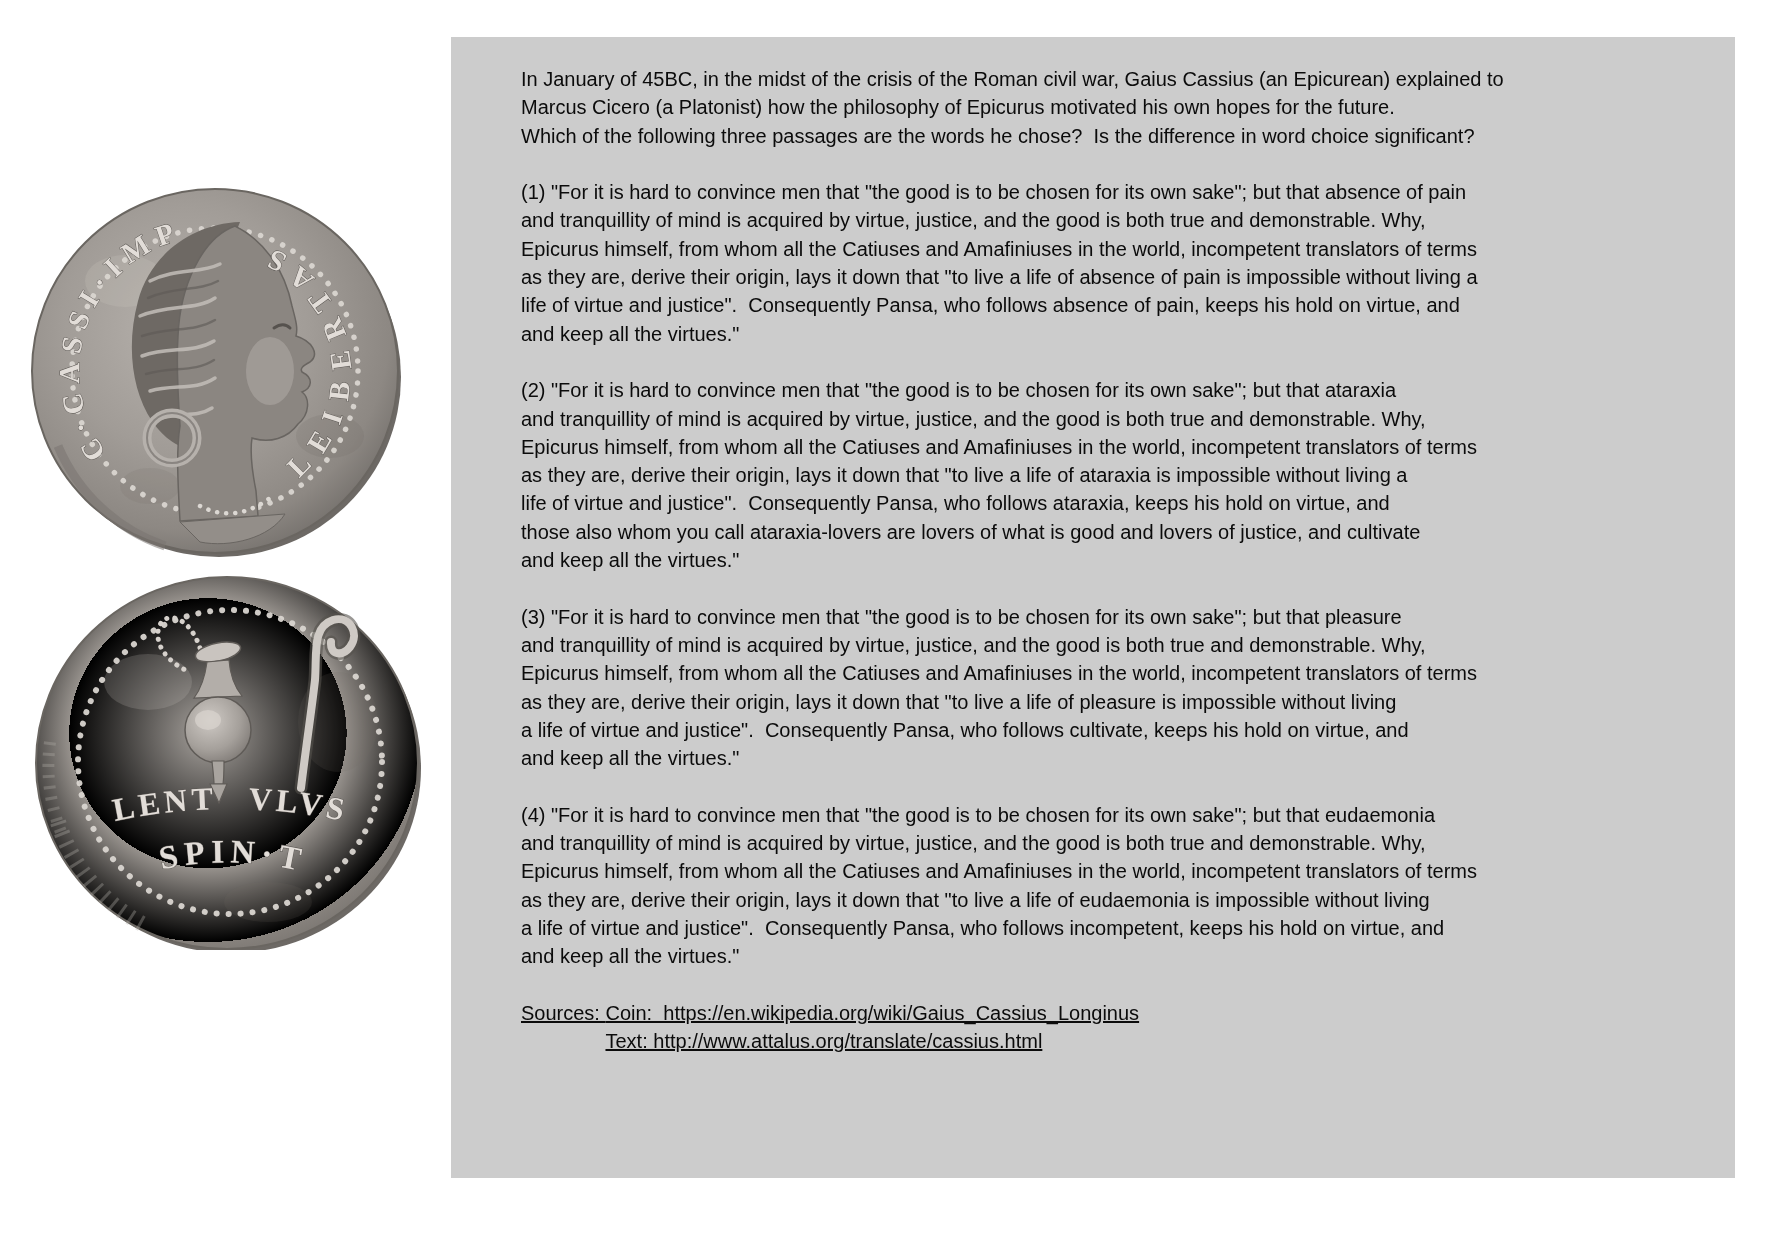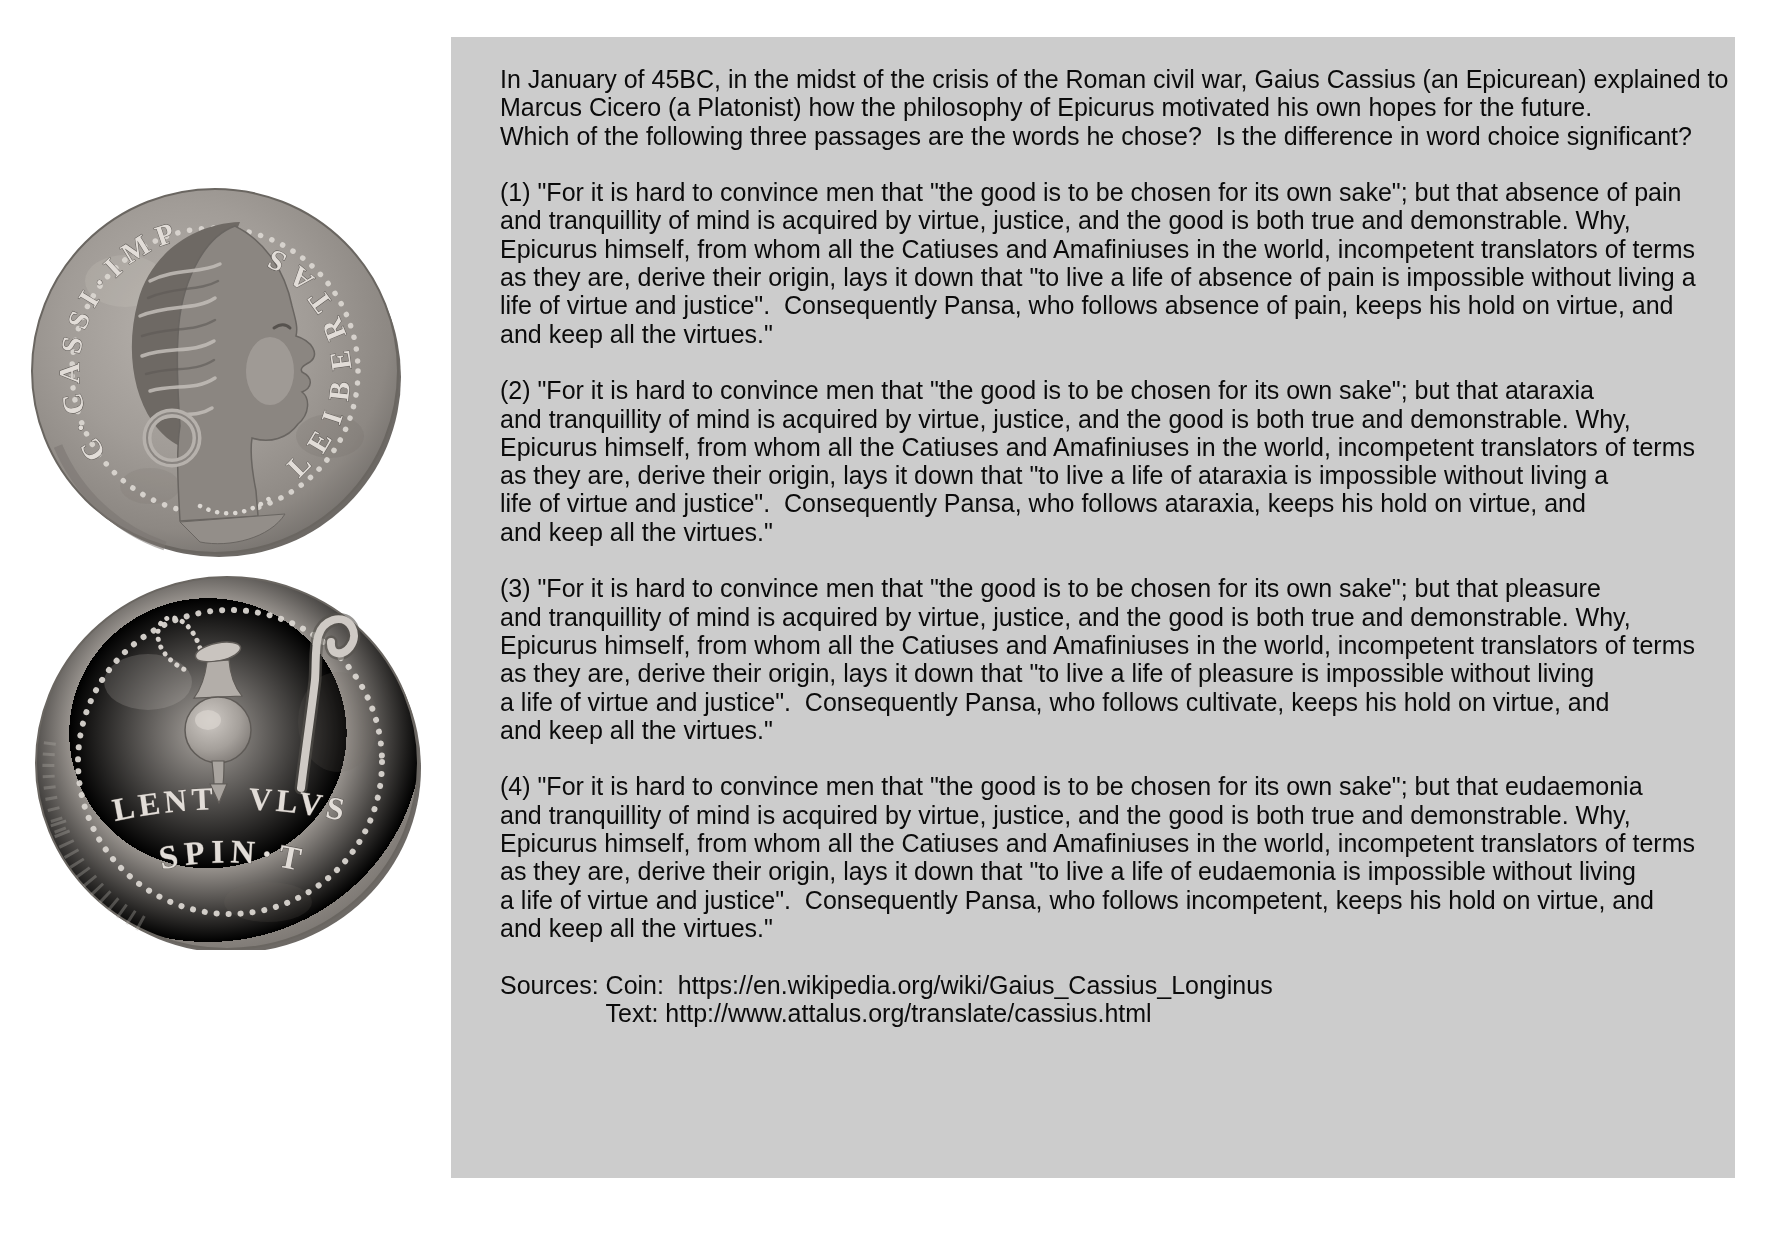--- a/index.html
+++ b/index.html
@@ -10,27 +10,27 @@
     color:#0b0b0b;
     overflow:hidden;
   }
 
   
   .panel {
     position:absolute; left:451px; top:37px;
     width:1284px; height:1141px;
     background:#cccccc;
     box-sizing:border-box;
-    padding:28px 0 0 49px;
-    font-size:25px; line-height:28.3px;
+    padding:28px 0 0 70px;
+    font-size:20px; line-height:28.3px;
   }
   .block { margin:0 0 28.3px 0; }
   .line  { white-space:pre; }
   .bold, .b { font-weight:normal; }
-  .sources { display:flex; align-items:flex-start; }
+  .sources { display:flex; align-items:flex-start;text-decoration:underline; }
 
   
   .coin { position:absolute; }
   .coin-obverse { left:30px; top:186px; width:372px; height:372px; }
   .coin-reverse { left:28px; top:572px; width:394px; height:378px; }
   .legend-text {
     font-family:"Liberation Serif","DejaVu Serif",serif;
     font-weight:bold; fill:#e2ddd8;
     paint-order:stroke; stroke:#57534f; stroke-width:0.9px;
   }
@@ -189,20 +189,21 @@
         <div class="line"><span>Epicurus himself, from whom all the Catiuses and Amafiniuses in the world, incompetent translators of terms</span></div>
         <div class="line"><span>as they are, derive their origin, lays it down that "to live a life of </span><span class="bold">absence of pain</span><span> is impossible without living a</span></div>
         <div class="line"><span>life of virtue and justice".  Consequently Pansa, who follows </span><span class="bold">absence of pain</span><span>, keeps his hold on virtue, and</span></div>
         <div class="line"><span>and keep all the virtues."</span></div>
       </div><div class="block">
         <div class="line"><span>(2) "For it is hard to convince men that "the good is to be chosen for its own sake"; but that </span><span class="bold">ataraxia</span></div>
         <div class="line"><span>and tranquillity of mind is acquired by virtue, justice, and the good is both true and demonstrable. Why,</span></div>
         <div class="line"><span>Epicurus himself, from whom all the Catiuses and Amafiniuses in the world, incompetent translators of terms</span></div>
         <div class="line"><span>as they are, derive their origin, lays it down that "to live a life of </span><span class="bold">ataraxia</span><span> is impossible without living a</span></div>
         <div class="line"><span>life of virtue and justice".  Consequently Pansa, who follows </span><span class="bold">ataraxia</span><span>, keeps his hold on virtue, and</span></div>
+        <div class="line"><span>those also whom you call </span><span class="bold">ataraxia-lovers</span><span> are lovers of what is good and lovers of justice, and cultivate</span></div>
         <div class="line"><span>and keep all the virtues."</span></div>
       </div><div class="block">
         <div class="line"><span>(3) "For it is hard to convince men that "the good is to be chosen for its own sake"; but that </span><span class="bold">pleasure</span></div>
         <div class="line"><span>and tranquillity of mind is acquired by virtue, justice, and the good is both true and demonstrable. Why,</span></div>
         <div class="line"><span>Epicurus himself, from whom all the Catiuses and Amafiniuses in the world, incompetent translators of terms</span></div>
         <div class="line"><span>as they are, derive their origin, lays it down that "to live a life of </span><span class="bold">pleasure</span><span> is impossible without living</span></div>
         <div class="line"><span>a life of virtue and justice".  Consequently Pansa, who follows </span><span class="bold">cultivate,</span><span> keeps his hold on virtue, and</span></div>
         <div class="line"><span>and keep all the virtues."</span></div>
       </div><div class="block">
         <div class="line"><span>(4) "For it is hard to convince men that "the good is to be chosen for its own sake"; but that </span><span class="bold">eudaemonia</span></div>

